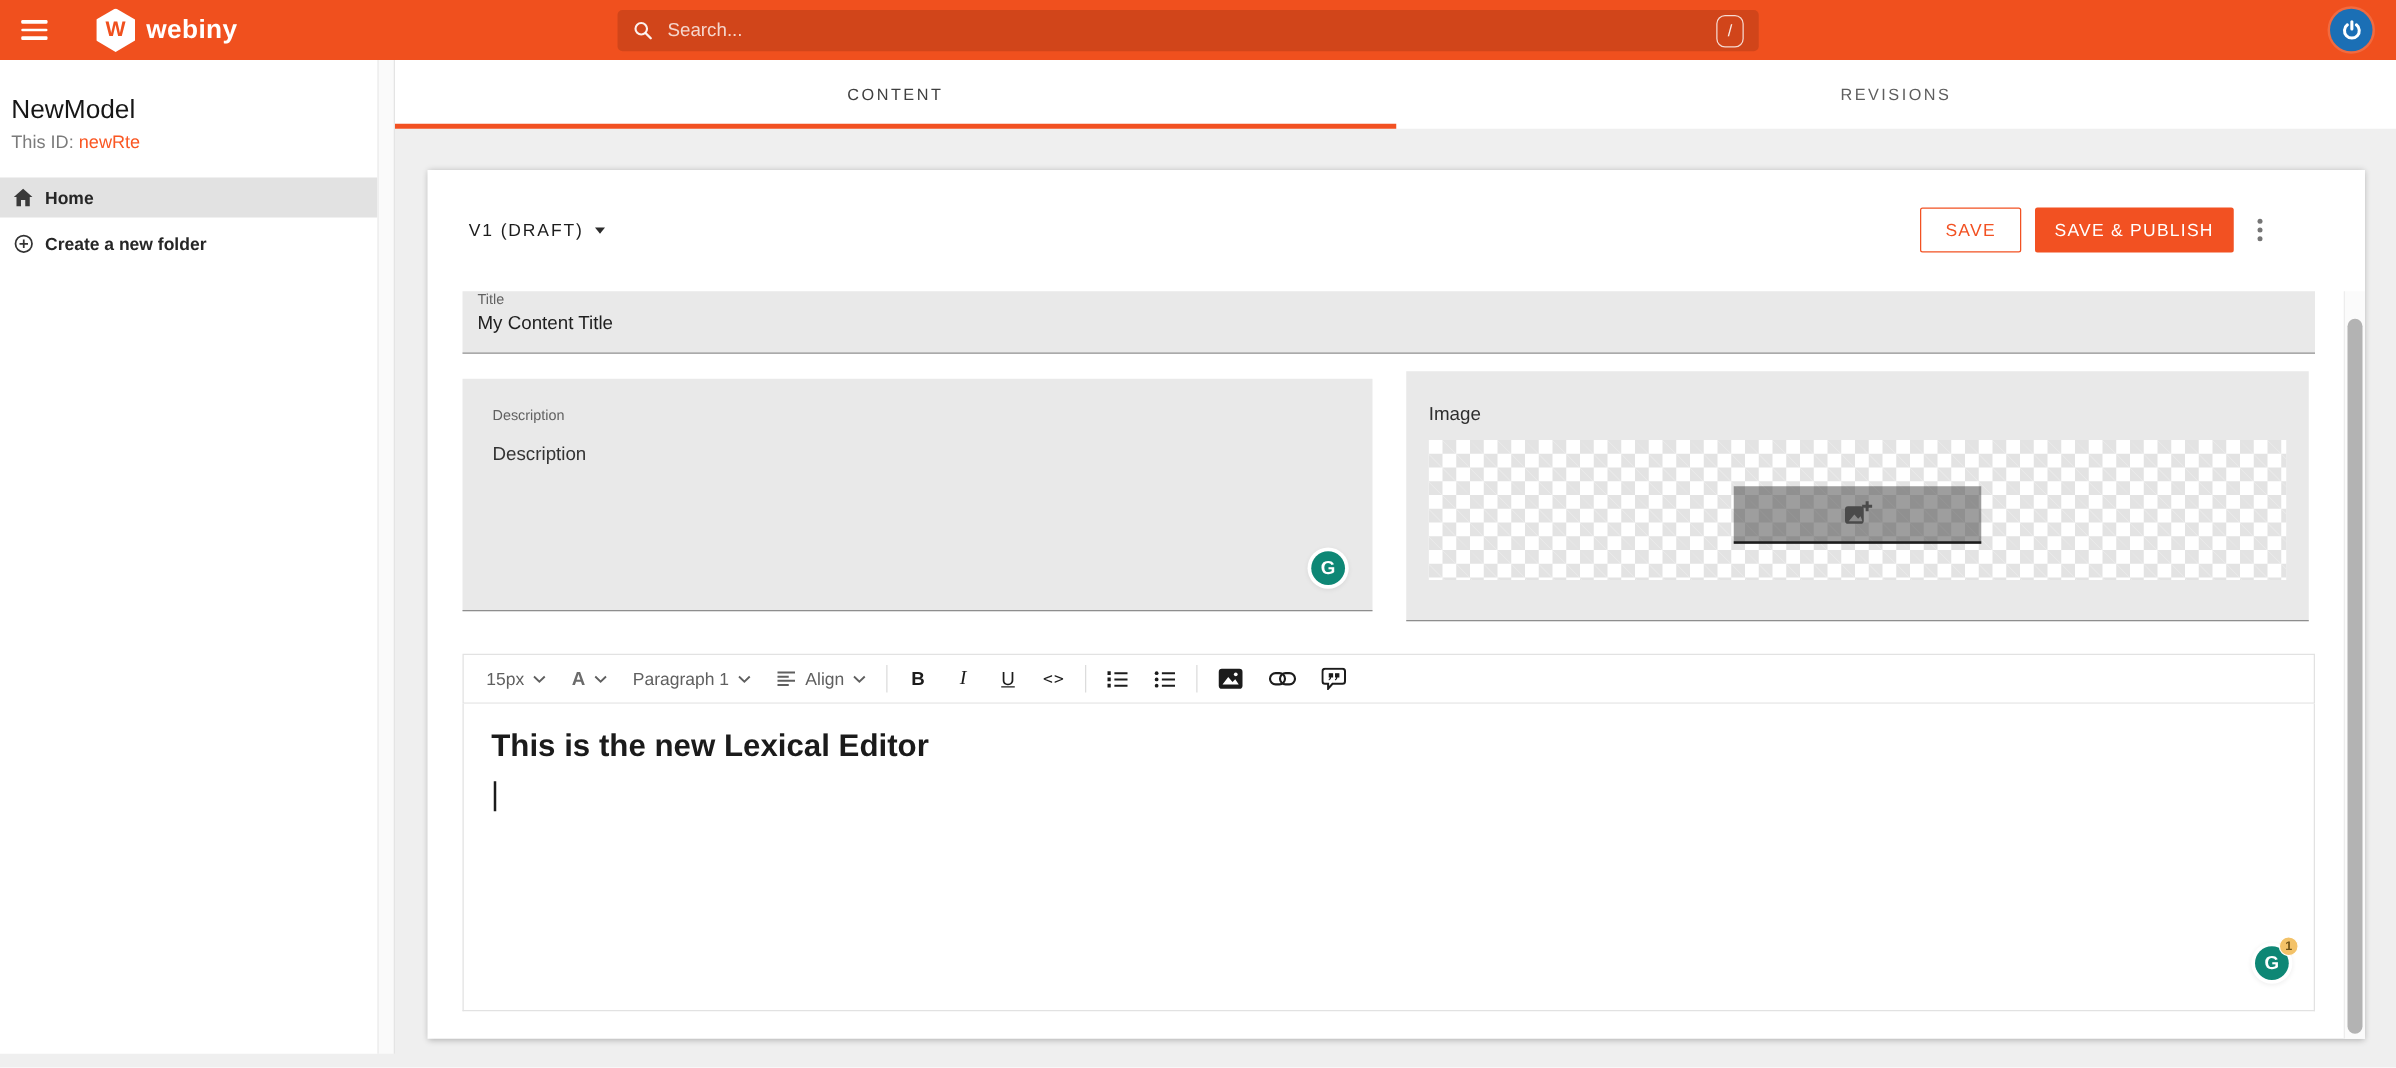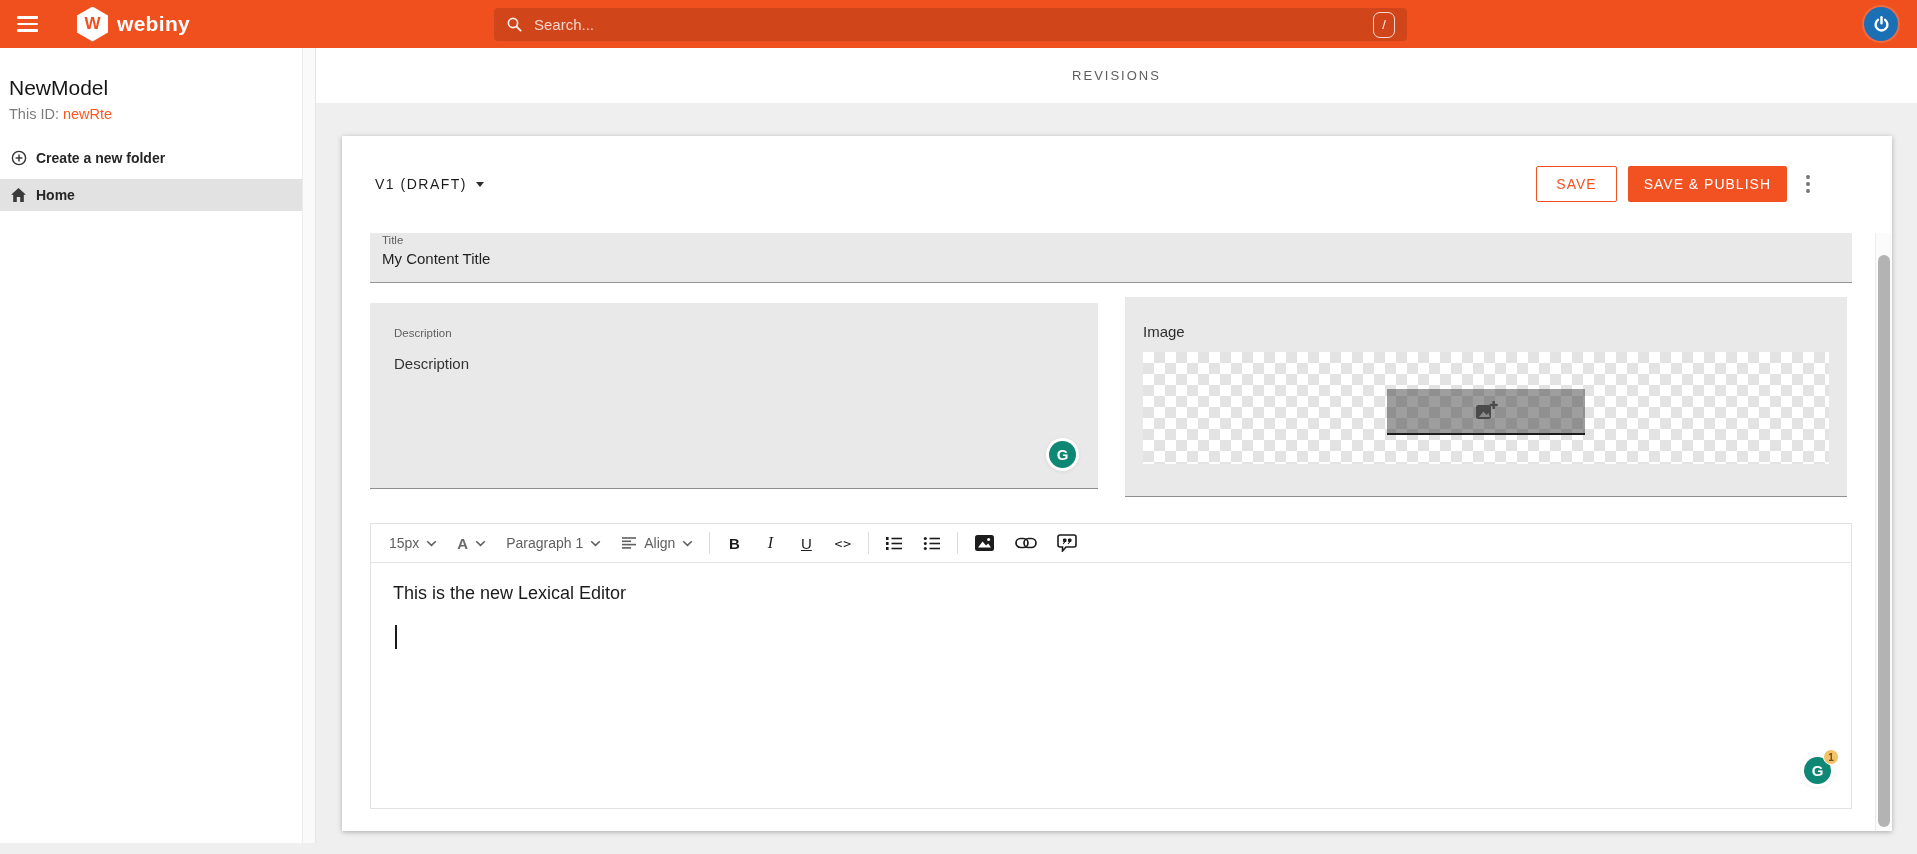--- a/index.html
+++ b/index.html
@@ -161,21 +161,21 @@
   .ti .bold-glyph { font-weight:bold; }
   .ti .italic-glyph { font-style:italic; font-family:"Liberation Serif", serif; font-size:16px; }
   .ti .underline-glyph { text-decoration:underline; }
   .ti .code-glyph { font-family:"DejaVu Sans Mono", monospace; font-size:13px; letter-spacing:1px; }
   .ti .acolor { font-weight:bold; color:#6b6b6b; font-size:15px; }
   .tdivider { width:1px; height:22px; background:#dcdcdc; margin:0 6px; }
   .rte-content {
     height:246px; border:1px solid #e2e2e2; border-top:none; background:#fff;
     position:relative; cursor:text;
   }
-  .rte-heading { position:absolute; left:22px; top:20px; font-size:18px; font-weight:normal; color:#1b1b1b; }
+  .rte-heading { position:absolute; left:22px; top:20px; font-size:25px; font-weight:bold; color:#1b1b1b; }
   .text-caret { position:absolute; left:24px; top:62px; width:1.5px; height:24px; background:#1b1b1b; }
 
   
   .card-scrolltrack {
     position:absolute; right:0; top:97px; width:17px; height:598px;
     background:#fbfbfb; border-left:1px solid #ededed;
   }
   .card-scrollthumb {
     position:absolute; right:2px; top:22px; width:12px; height:572px;
     background:#b3b3b3; border-radius:6px; cursor:grab;
@@ -219,43 +219,47 @@
 </header>
 
 <aside class="sidebar">
   <div class="sidebar-title">NewModel</div>
   <div class="model-id">
     <span>This ID:</span>
     <span class="mid-value">newRte</span>
   </div>
 
   <nav class="side-nav">
+    <div class="nav-item active">
+      <span class="nav-icon">
+        <svg width="17" height="16" viewBox="0 0 16 15">
+          <path d="M8 1 L15 7.2 H13 V14 H9.6 V9.4 H6.4 V14 H3 V7.2 H1 Z" fill="#3a3a3a"></path>
+        </svg>
+      </span>
+      <span>Home</span>
+    </div>
     <div class="nav-item">
       <span class="nav-icon">
         <svg width="16" height="16" viewBox="0 0 16 16">
           <circle cx="8" cy="8" r="6.6" fill="none" stroke="#333" stroke-width="1.4"></circle>
           <line x1="8" y1="4.6" x2="8" y2="11.4" stroke="#333" stroke-width="1.4"></line>
           <line x1="4.6" y1="8" x2="11.4" y2="8" stroke="#333" stroke-width="1.4"></line>
         </svg>
       </span>
       <span>Create a new folder</span>
     </div>
-    <div class="nav-item active">
-      <span class="nav-icon">
-        <svg width="17" height="16" viewBox="0 0 16 15">
-          <path d="M8 1 L15 7.2 H13 V14 H9.6 V9.4 H6.4 V14 H3 V7.2 H1 Z" fill="#3a3a3a"></path>
-        </svg>
-      </span>
-      <span>Home</span>
-    </div>
   </nav>
 </aside>
 <div class="sidebar-scrolltrack"></div>
 
 <div class="tabbar">
+  <div class="tab active">
+    <span>CONTENT</span>
+    <div class="tab-underline"></div>
+  </div>
   <div class="tab">
     <span>REVISIONS</span>
   </div>
 </div>
 
 <main class="card">
 
   <div class="version-picker">
     <span>V1 (DRAFT)</span>
     <span class="caret-down"></span>

